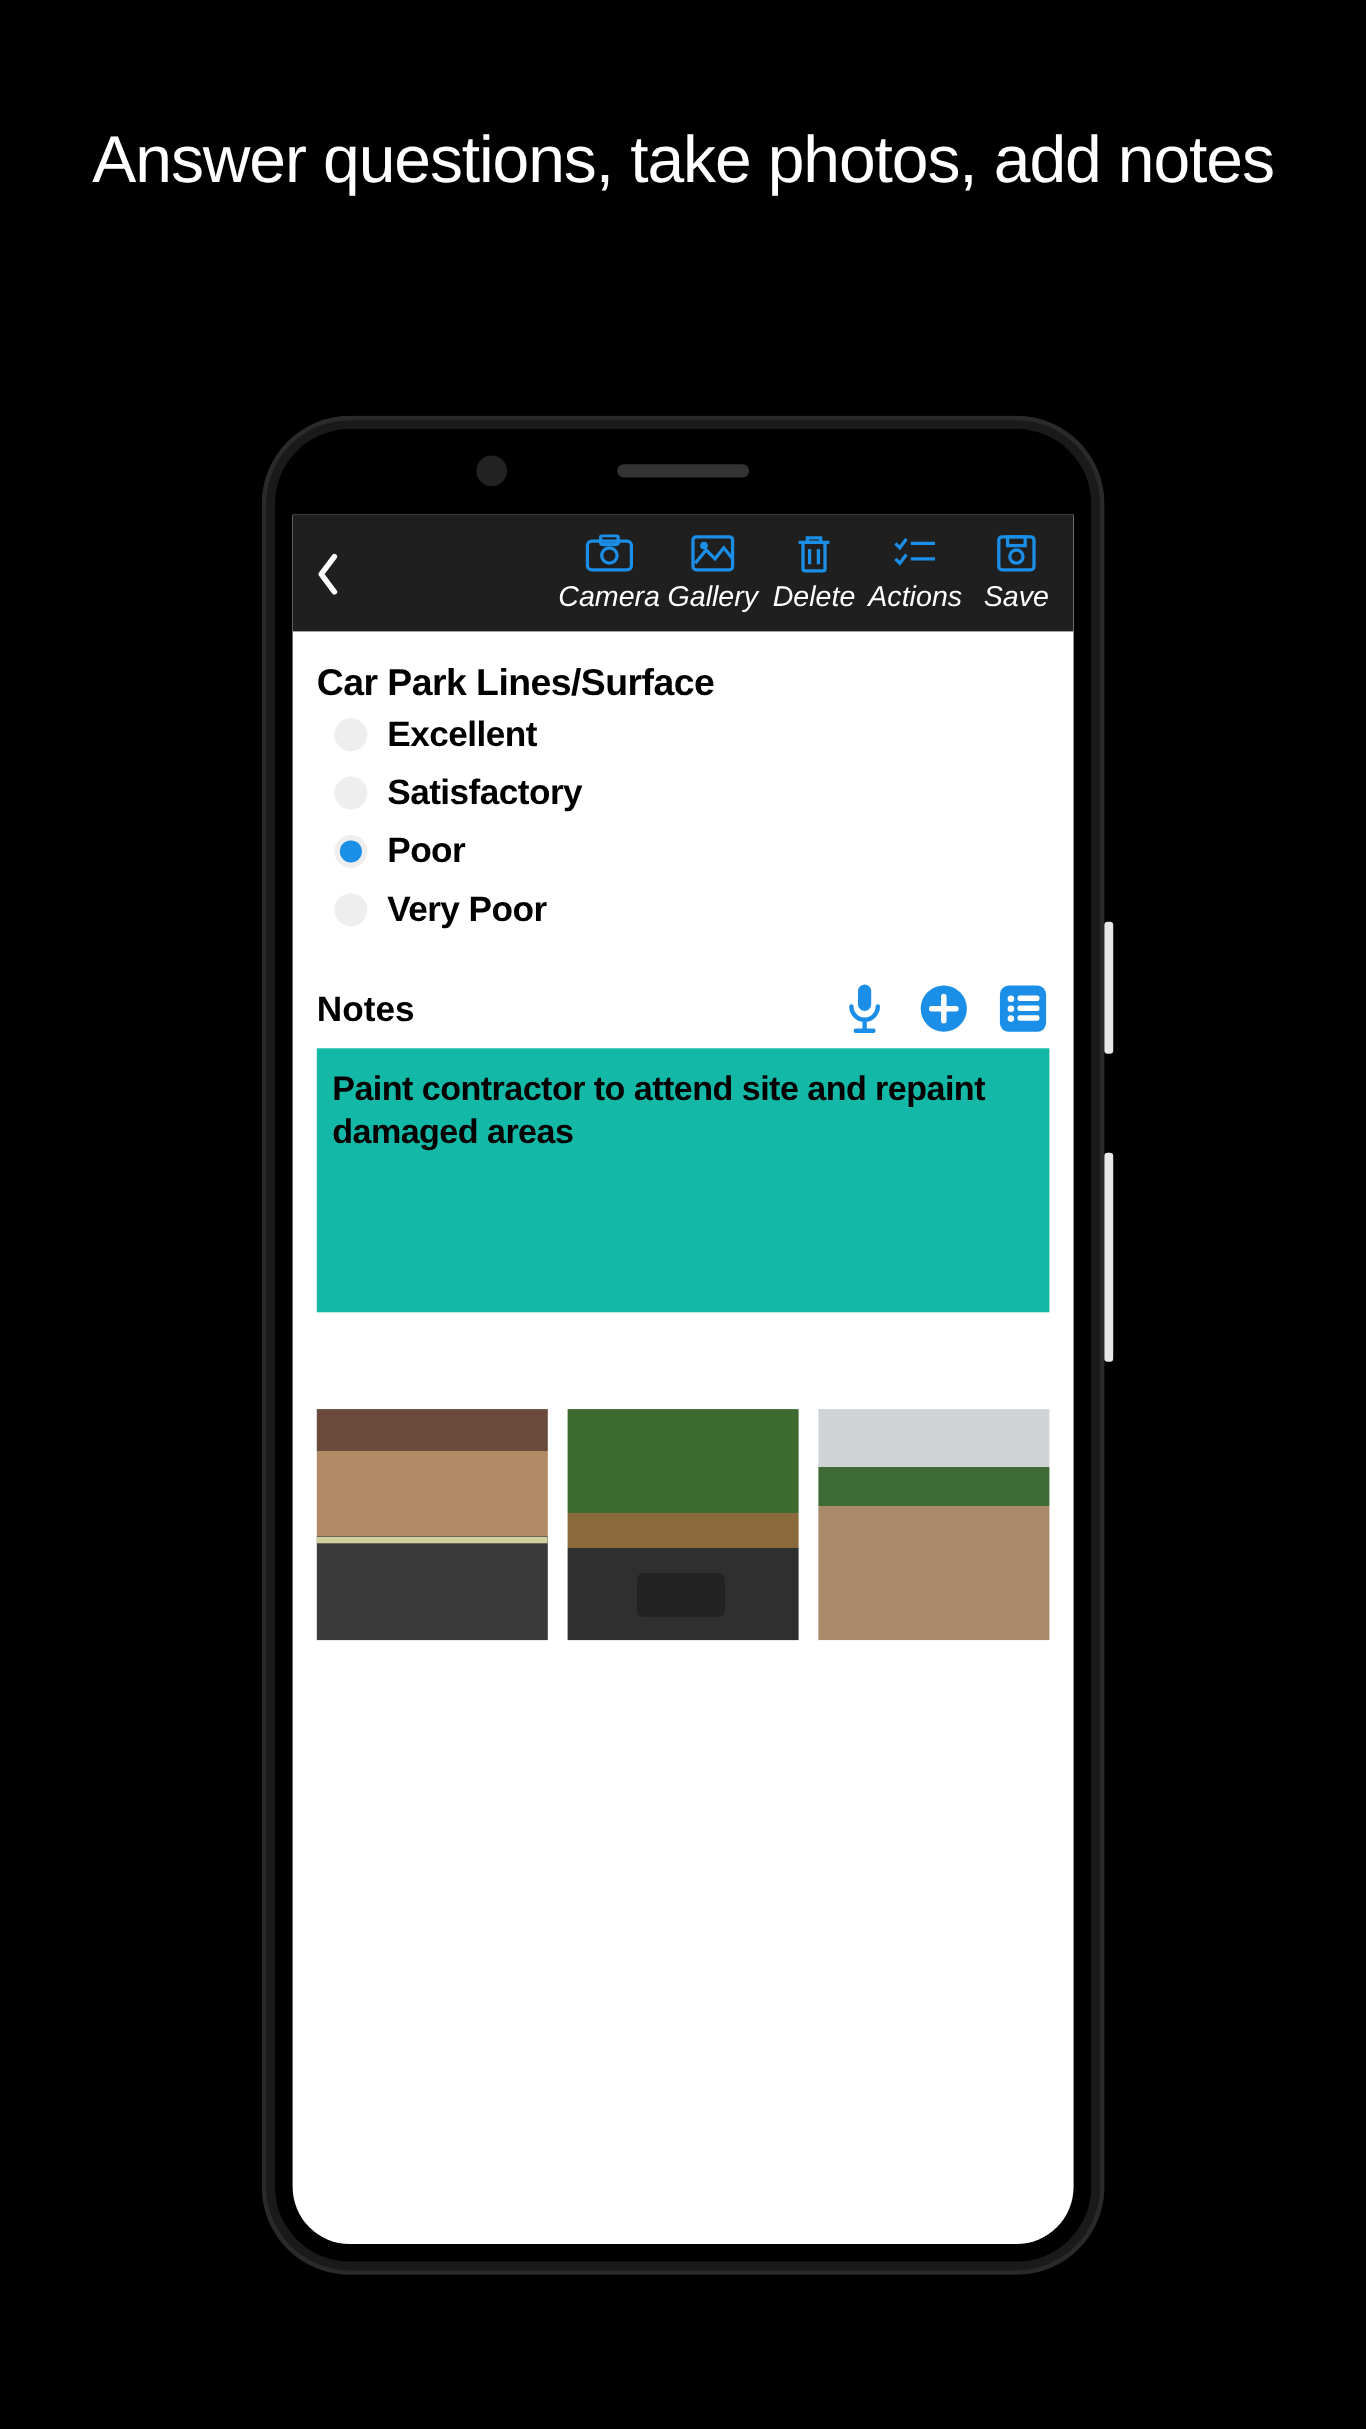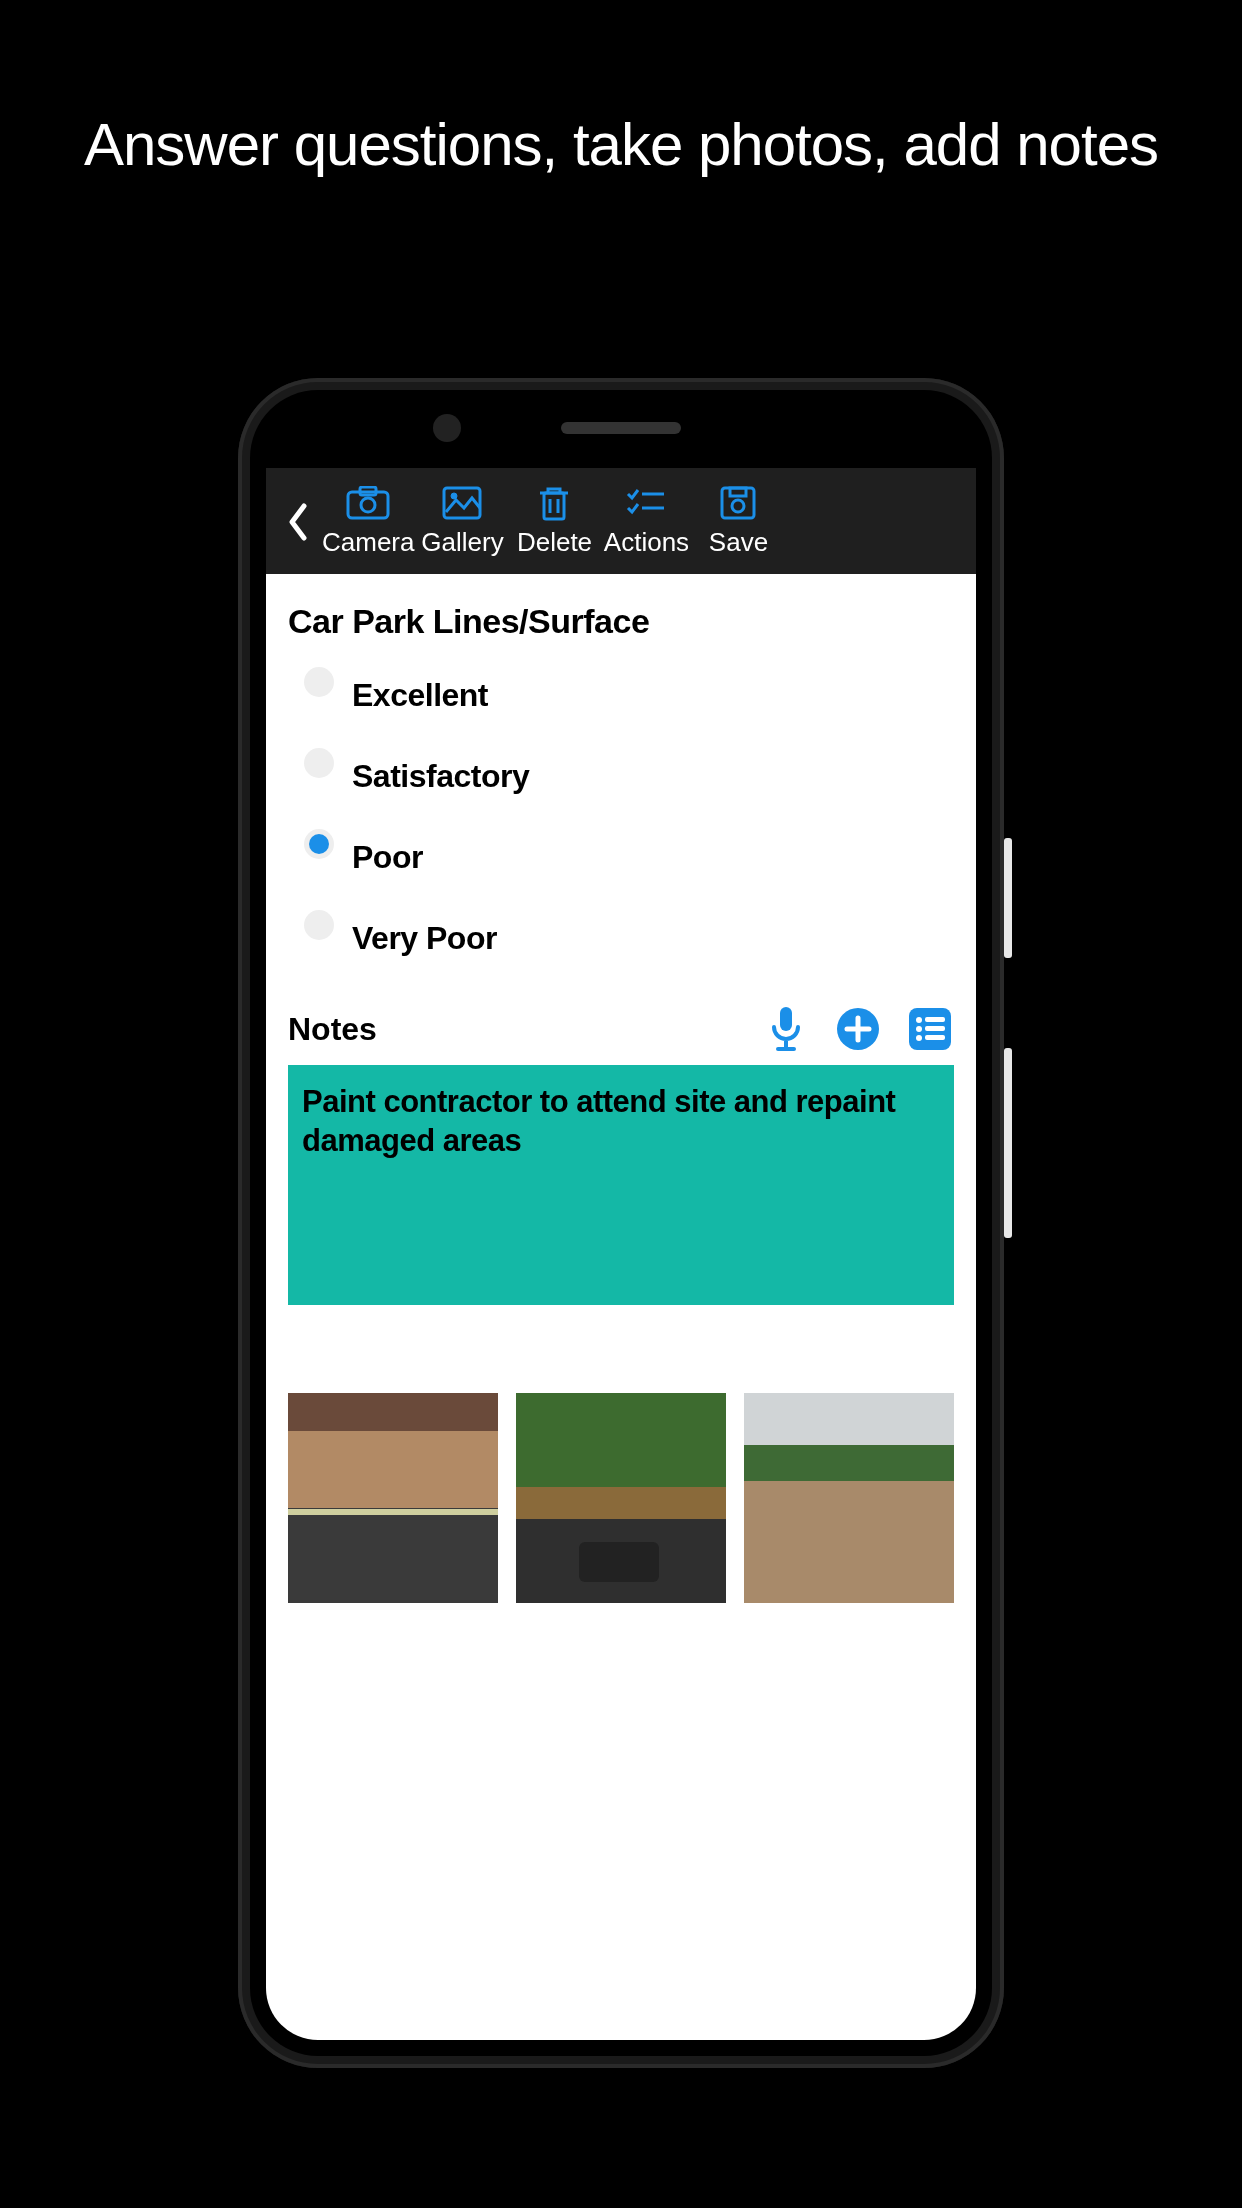--- a/index.html
+++ b/index.html
@@ -85,23 +85,24 @@
     width: 48px;
     display: flex;
     align-items: center;
     justify-content: center;
     padding-bottom: 16px;
   }
   .back-btn svg { width: 26px; height: 40px; }
   .toolbar {
     flex: 1;
     display: flex;
-    justify-content: flex-start;
+    justify-content: flex-end;
     align-items: flex-end;
     gap: 4px;
+    font-style: italic;
   }
   .tb-item {
     display: flex;
     flex-direction: column;
     align-items: center;
     gap: 6px;
     min-width: 88px;
   }
   .tb-icon { width: 44px; height: 36px; display: flex; align-items: center; justify-content: center; }
   .tb-icon svg { stroke: #1b8fe8; }
@@ -118,21 +119,21 @@
   .radio-outer {
     width: 30px; height: 30px; border-radius: 50%;
     background: #eee;
     display: flex; align-items: center; justify-content: center;
     flex-shrink: 0;
   }
   .radio-outer.selected .radio-inner {
     width: 20px; height: 20px; border-radius: 50%;
     background: #1b8fe8;
   }
-  .radio-label { font-size: 32px; font-weight: 600; letter-spacing: -0.5px; margin-top: 28px; }
+  .radio-label { font-size: 32px; font-weight: 600; letter-spacing: -0.5px; }
 
   .notes-header {
     display: flex; align-items: center; justify-content: space-between;
     margin-top: 40px;
   }
   .notes-title { font-size: 32px; font-weight: 700; }
   .notes-actions { display: flex; gap: 24px; align-items: center; }
   .notes-actions .nact { width: 48px; height: 48px; display: flex; align-items: center; justify-content: center; }
 
   .notes-box {

